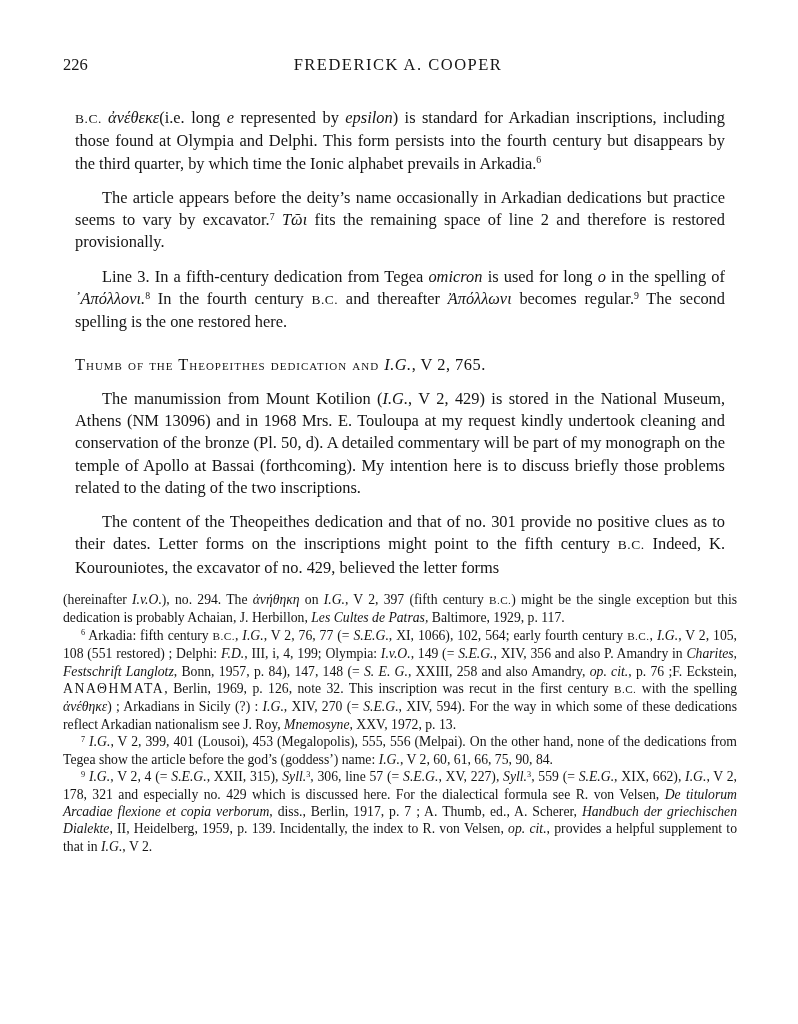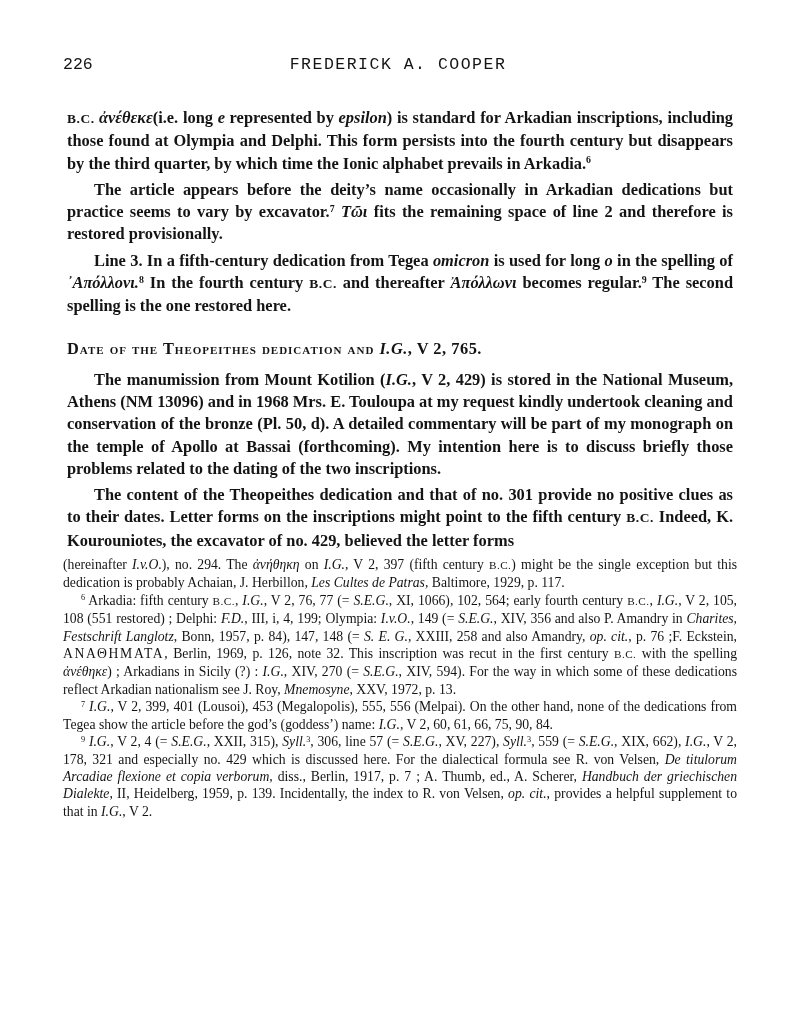--- a/index.html
+++ b/index.html
@@ -12,30 +12,29 @@
     font-family:"Liberation Serif","DejaVu Serif",serif;
     color:#141414;
     overflow:hidden;
   }
   
   .page-header{
     position:relative;
     height:22px;
     margin-bottom:30px;
     font-size:16.5px;
-    font-family:Liberation Mono, monospace;
   }
   .page-num{position:absolute;left:0;top:0;}
   .running-head{
     position:absolute;left:0;right:4px;top:0;
     text-align:center;
     letter-spacing:1.5px;
   }
   
-  .body-block p, .body-block h2{margin:4px;font-weight:bold;}
+  .body-block p, .body-block h2{margin:12px;}
   .body-para{
     font-size:16.4px;
     line-height:22.3px;
     text-align:justify;
   }
   .indent{text-indent:27px;}
   .section-heading{
     font-size:16.4px;
     font-weight:normal;
     letter-spacing:0.5px;
@@ -73,21 +72,21 @@
 
   <div class="page-header">
     <span class="page-num">226</span>
     <span class="running-head">FREDERICK A. COOPER</span>
   </div>
 
   <div class="body-block">
     <p class="body-para"><span class="sc">B.C. </span><span class="gk">ἀνέθεκε</span><span>(i.e. long </span><span class="it">e</span><span> represented by </span><span class="it">epsilon</span><span>) is standard for Arkadian inscriptions, including those found at Olympia and Delphi.  This form persists into the fourth century but disappears by the third quarter, by which time the Ionic alphabet prevails in Arkadia.</span><sup>6</sup></p>
     <p class="body-para indent"><span>The article appears before the deity’s name occasionally in Arkadian dedications but practice seems to vary by excavator.</span><sup>7</sup><span>  </span><span class="gk">Τῶι</span><span> fits the remaining space of line 2 and therefore is restored provisionally.</span></p>
     <p class="body-para indent"><span>Line 3.  In a fifth-century dedication from Tegea </span><span class="it">omicron</span><span> is used for long </span><span class="it">o</span><span> in the spelling of </span><span class="gk">᾿Απόλλονι.</span><sup>8</sup><span>  In the fourth century </span><span class="sc">B.C.</span><span> and thereafter </span><span class="gk">Ἀπόλλωνι</span><span> becomes regular.</span><sup>9</sup><span>  The second spelling is the one restored here.</span></p>
-    <h2 class="section-heading"><span class="smallcaps">Date of the Theopeithes dedication and </span><span class="it">I.G.</span><span>, V 2, 765.</span></h2>
+    <h2 class="section-heading"><span class="smallcaps">Thumb of the Theopeithes dedication and </span><span class="it">I.G.</span><span>, V 2, 765.</span></h2>
     <p class="body-para indent"><span>The manumission from Mount Kotilion (</span><span class="it">I.G.</span><span>, V 2, 429) is stored in the National Museum, Athens (NM 13096) and in 1968 Mrs. E. Touloupa at my request kindly undertook cleaning and conservation of the bronze (Pl. 50, d). A detailed commentary will be part of my monograph on the temple of Apollo at Bassai (forthcoming). My intention here is to discuss briefly those problems related to the dating of the two inscriptions.</span></p>
     <p class="body-para indent"><span>The content of the Theopeithes dedication and that of no. 301 provide no positive clues as to their dates.  Letter forms on the inscriptions might point to the fifth century </span><span class="sc">B.C.</span><span>  Indeed, K. Kourouniotes, the excavator of no. 429, believed the letter forms</span></p>
   </div>
 
   <div class="footnotes">
     <p><span>(hereinafter </span><span class="it">I.v.O.</span><span>), no. 294.  The </span><span class="gk">ἀνήθηκη</span><span> on </span><span class="it">I.G.</span><span>, V 2, 397 (fifth century </span><span class="sc">B.C.</span><span>) might be the single exception  but this dedication is probably Achaian, J. Herbillon, </span><span class="it">Les Cultes de Patras,</span><span> Baltimore, 1929, p. 117.</span></p>
     <p class="indent"><sup>6</sup><span> Arkadia:  fifth century </span><span class="sc">B.C.</span><span>, </span><span class="it">I.G.</span><span>, V 2, 76, 77 (= </span><span class="it">S.E.G.</span><span>, XI, 1066), 102, 564; early fourth century </span><span class="sc">B.C.</span><span>, </span><span class="it">I.G.</span><span>, V 2, 105, 108 (551 restored) ; Delphi:  </span><span class="it">F.D.</span><span>, III, i, 4, 199; Olympia:  </span><span class="it">I.v.O.</span><span>, 149 (= </span><span class="it">S.E.G.</span><span>, XIV, 356 and also P. Amandry in </span><span class="it">Charites, Festschrift Langlotz</span><span>, Bonn, 1957, p. 84), 147, 148 (= </span><span class="it">S. E. G.</span><span>, XXIII, 258 and also Amandry, </span><span class="it">op. cit.</span><span>, p. 76 ;F. Eckstein, </span><span class="sp">ΑΝΑΘΗΜΑΤΑ</span><span>, Berlin, 1969, p. 126, note 32.  This inscription was recut in the first century </span><span class="sc">B.C.</span><span> with the spelling </span><span class="gk">ἀνέθηκε</span><span>) ; Arkadians in Sicily (?) :  </span><span class="it">I.G.</span><span>, XIV, 270 (= </span><span class="it">S.E.G.</span><span>, XIV, 594).  For the way in which some of these dedications reflect Arkadian nationalism see J. Roy, </span><span class="it">Mnemosyne</span><span>, XXV, 1972, p. 13.</span></p>
     <p class="indent"><sup>7</sup><span> </span><span class="it">I.G.</span><span>, V 2, 399, 401 (Lousoi), 453 (Megalopolis), 555, 556 (Melpai).  On the other hand, none of the dedications from Tegea show the article before the god’s (goddess’) name:  </span><span class="it">I.G.</span><span>, V 2, 60, 61, 66, 75, 90, 84.</span></p>
     <p class="indent"><sup>9</sup><span> </span><span class="it">I.G.</span><span>, V 2, 4 (= </span><span class="it">S.E.G.</span><span>, XXII, 315), </span><span class="it">Syll.</span><sup>3</sup><span>, 306, line 57 (= </span><span class="it">S.E.G.</span><span>, XV, 227), </span><span class="it">Syll.</span><sup>3</sup><span>, 559 (= </span><span class="it">S.E.G.</span><span>, XIX, 662), </span><span class="it">I.G.</span><span>, V 2, 178, 321 and especially no. 429 which is discussed here.  For the dialectical formula see R. von Velsen, </span><span class="it">De titulorum Arcadiae flexione et copia verborum</span><span>, diss., Berlin, 1917, p. 7 ; A. Thumb, ed., A. Scherer, </span><span class="it">Handbuch der griechischen Dialekte</span><span>, II, Heidelberg, 1959, p. 139.  Incidentally, the index to R. von Velsen, </span><span class="it">op. cit.</span><span>, provides a helpful supplement to that in </span><span class="it">I.G.</span><span>, V 2.</span></p>
   </div>

